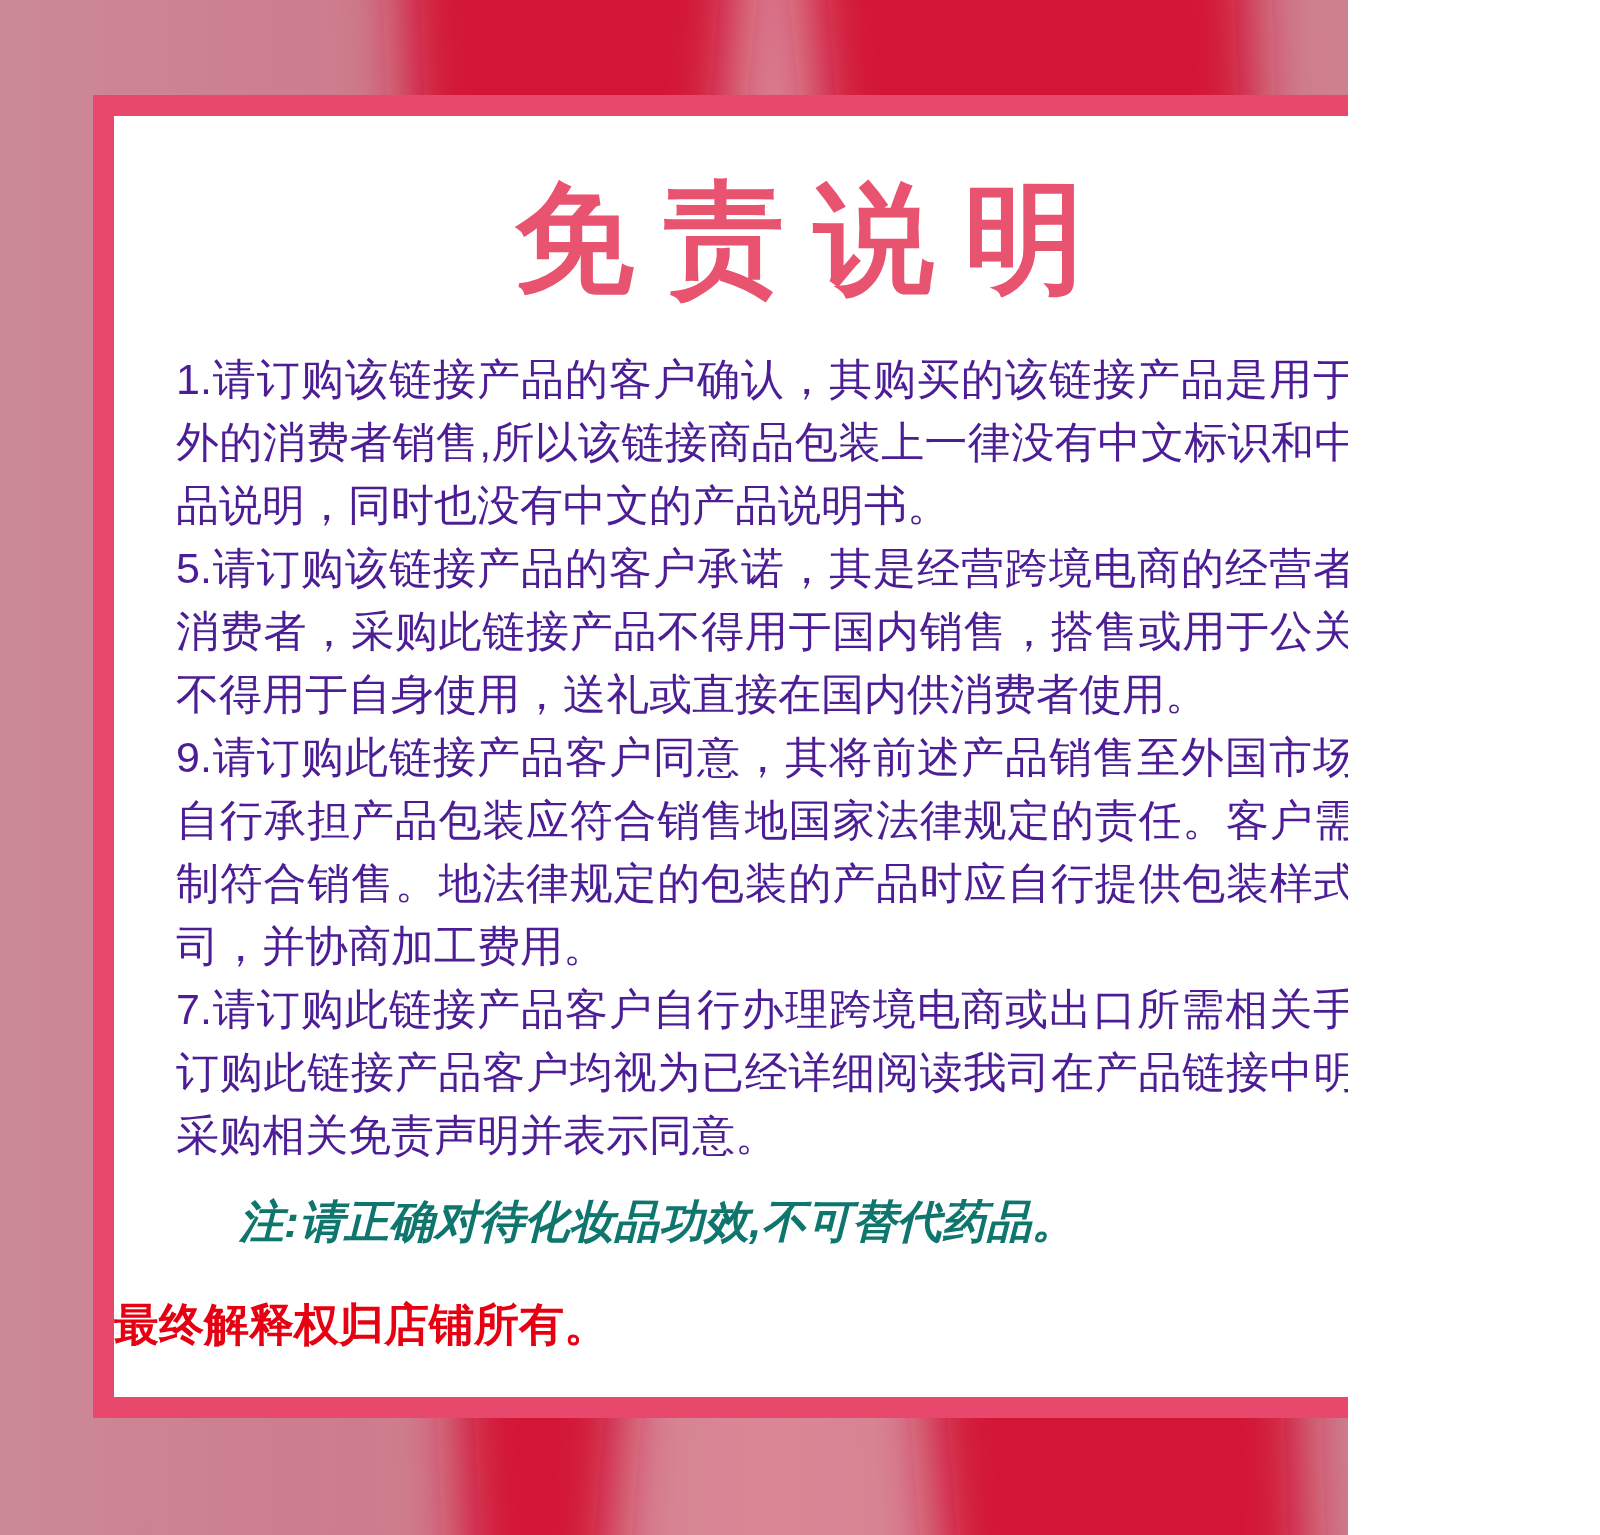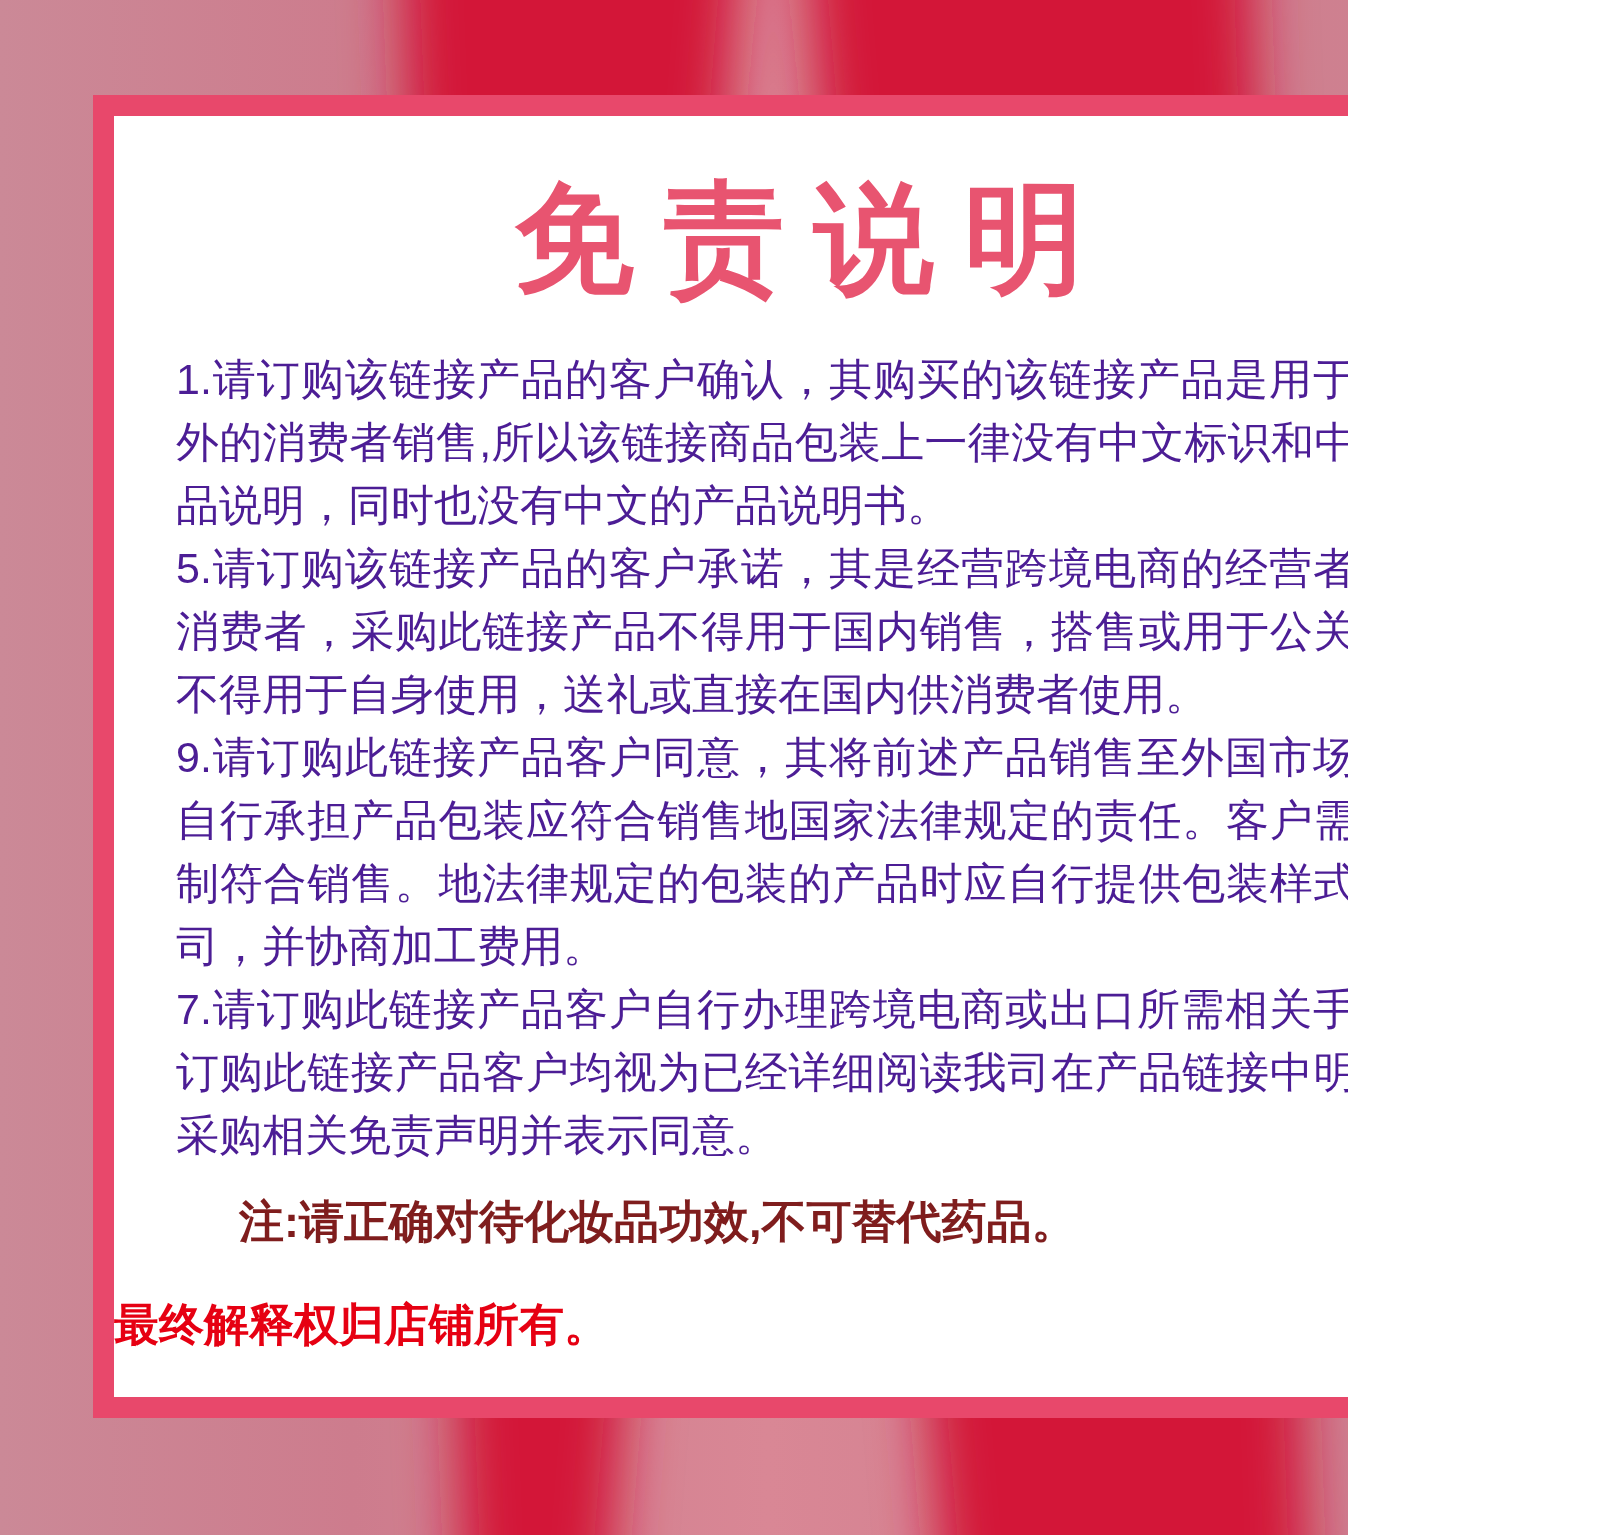--- a/index.html
+++ b/index.html
@@ -41,21 +41,22 @@
     font-weight: 500;
     color: #4c1d95;
     text-align: justify;
   }
   .body p { margin: 0; }
   .note {
     margin: 23px 40px 0 125px;
     font-size: 45px;
     line-height: 63px;
     font-weight: 700;
-    color: #7f1d1d;
+    color: #0f766e;
+    font-style: italic;
   }
   .rights {
     margin: 40px 142px 0 0;
     text-align: left;
     font-size: 45px;
     line-height: 63px;
     font-weight: 700;
     color: #e60012;
   }
 </style>

